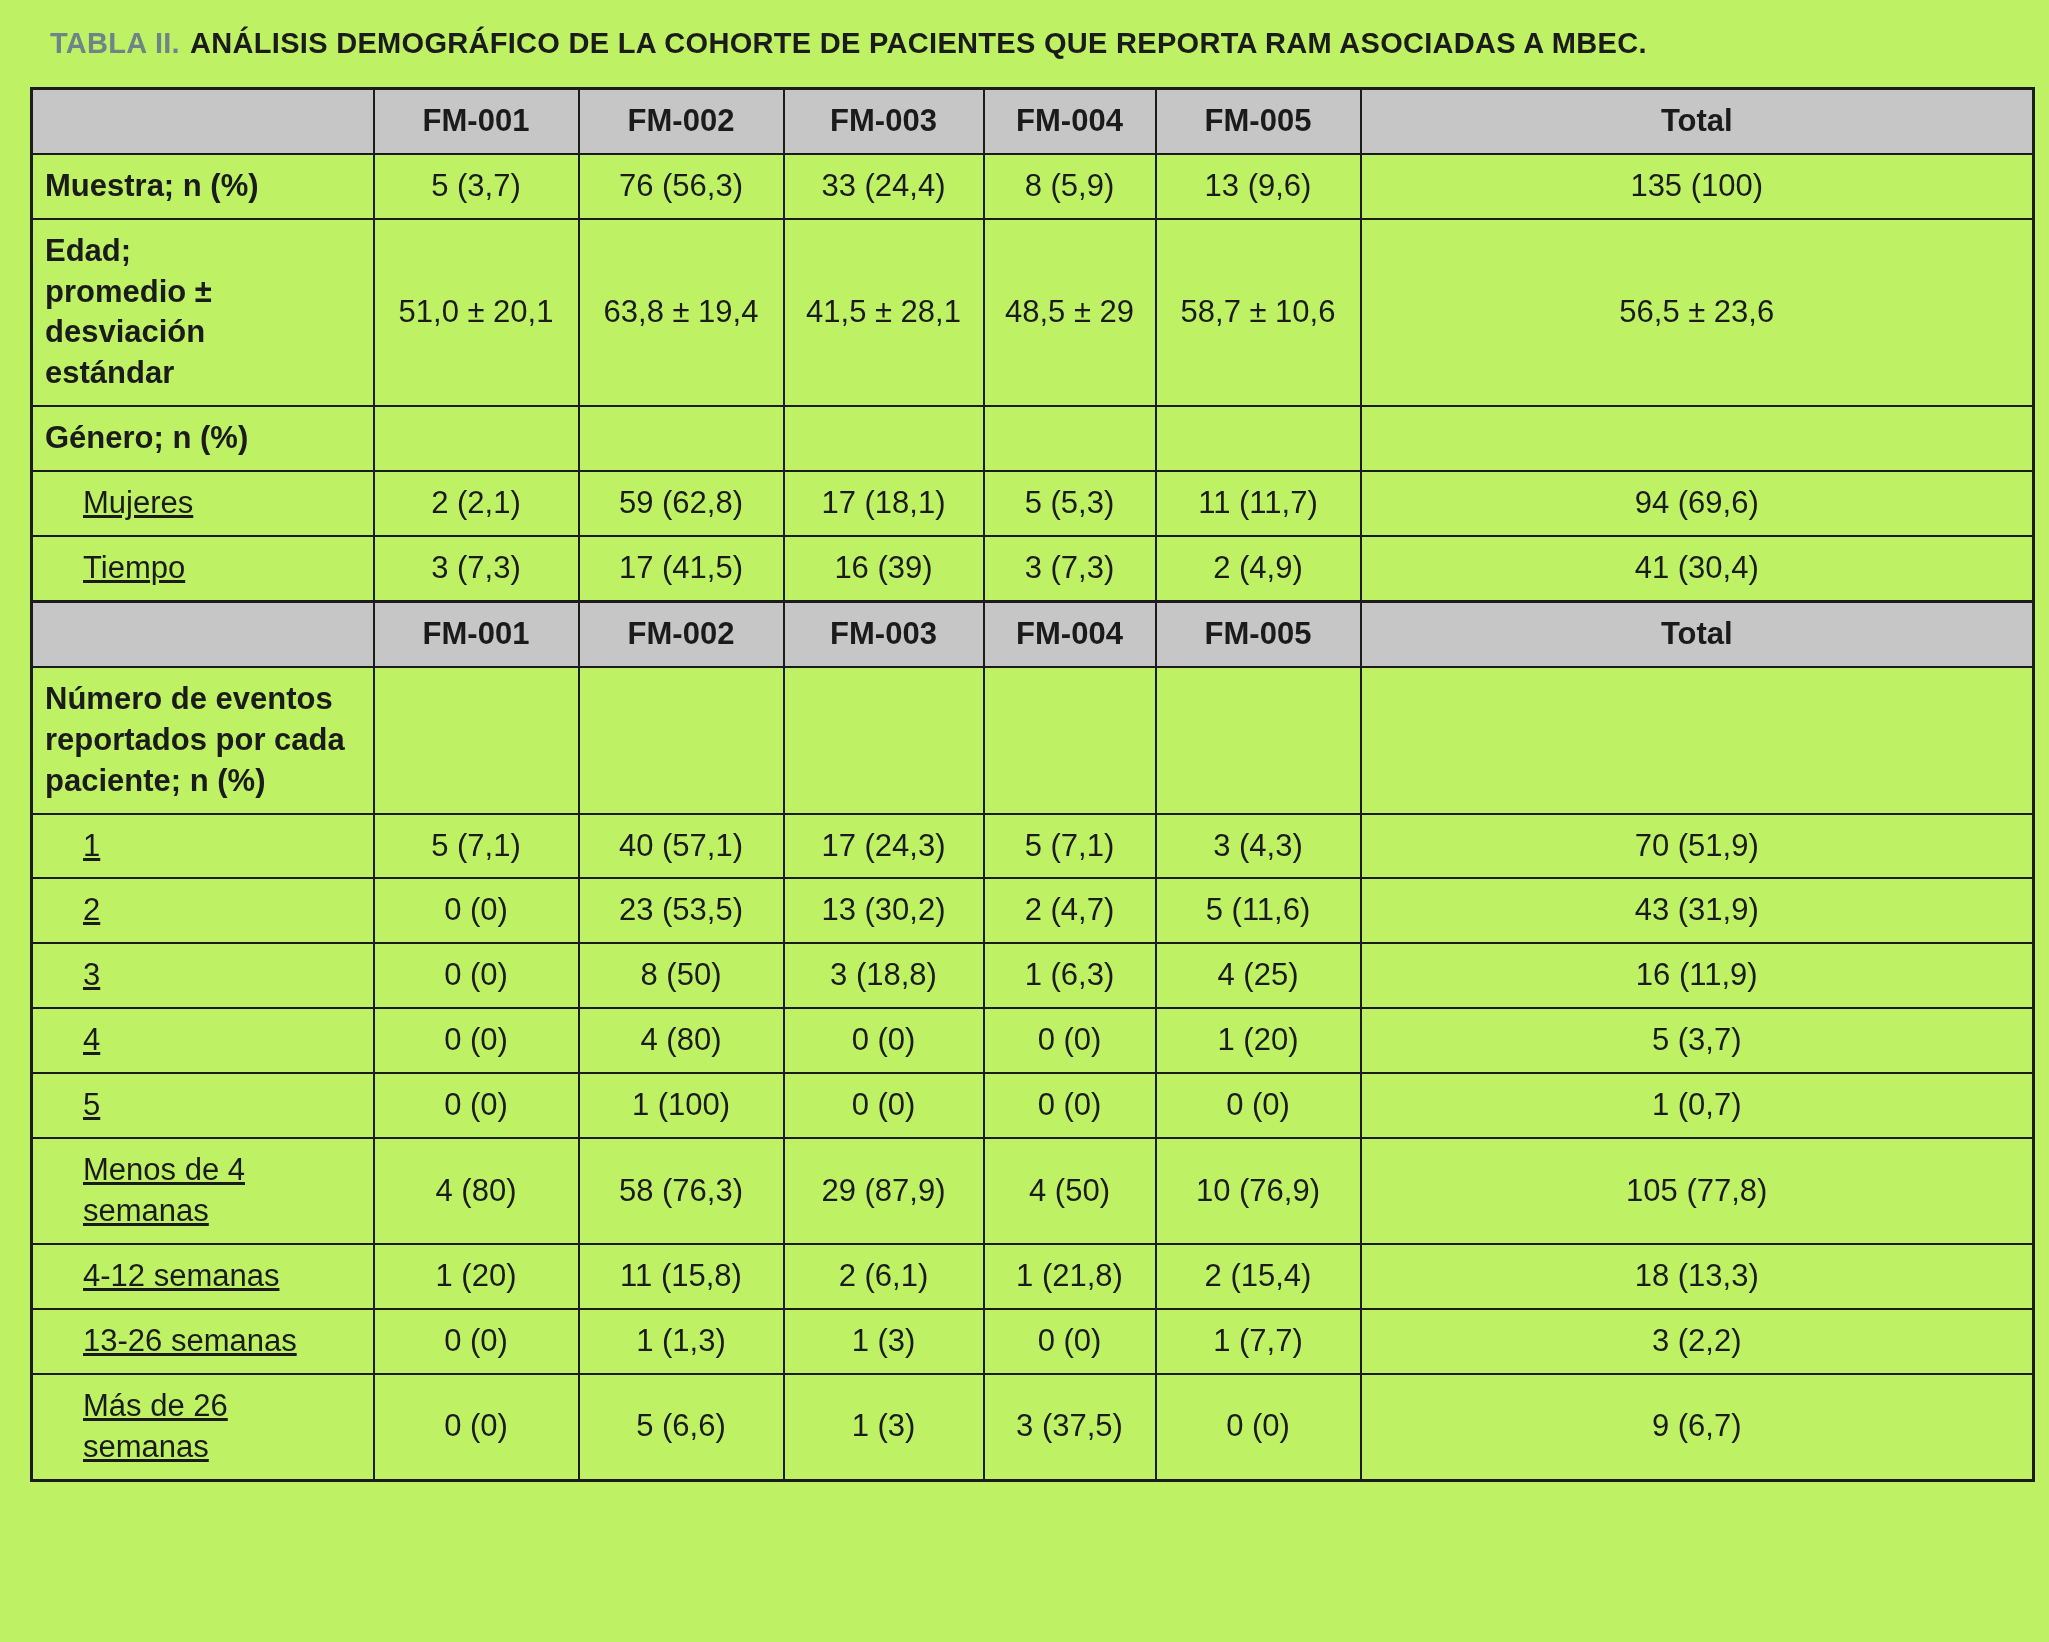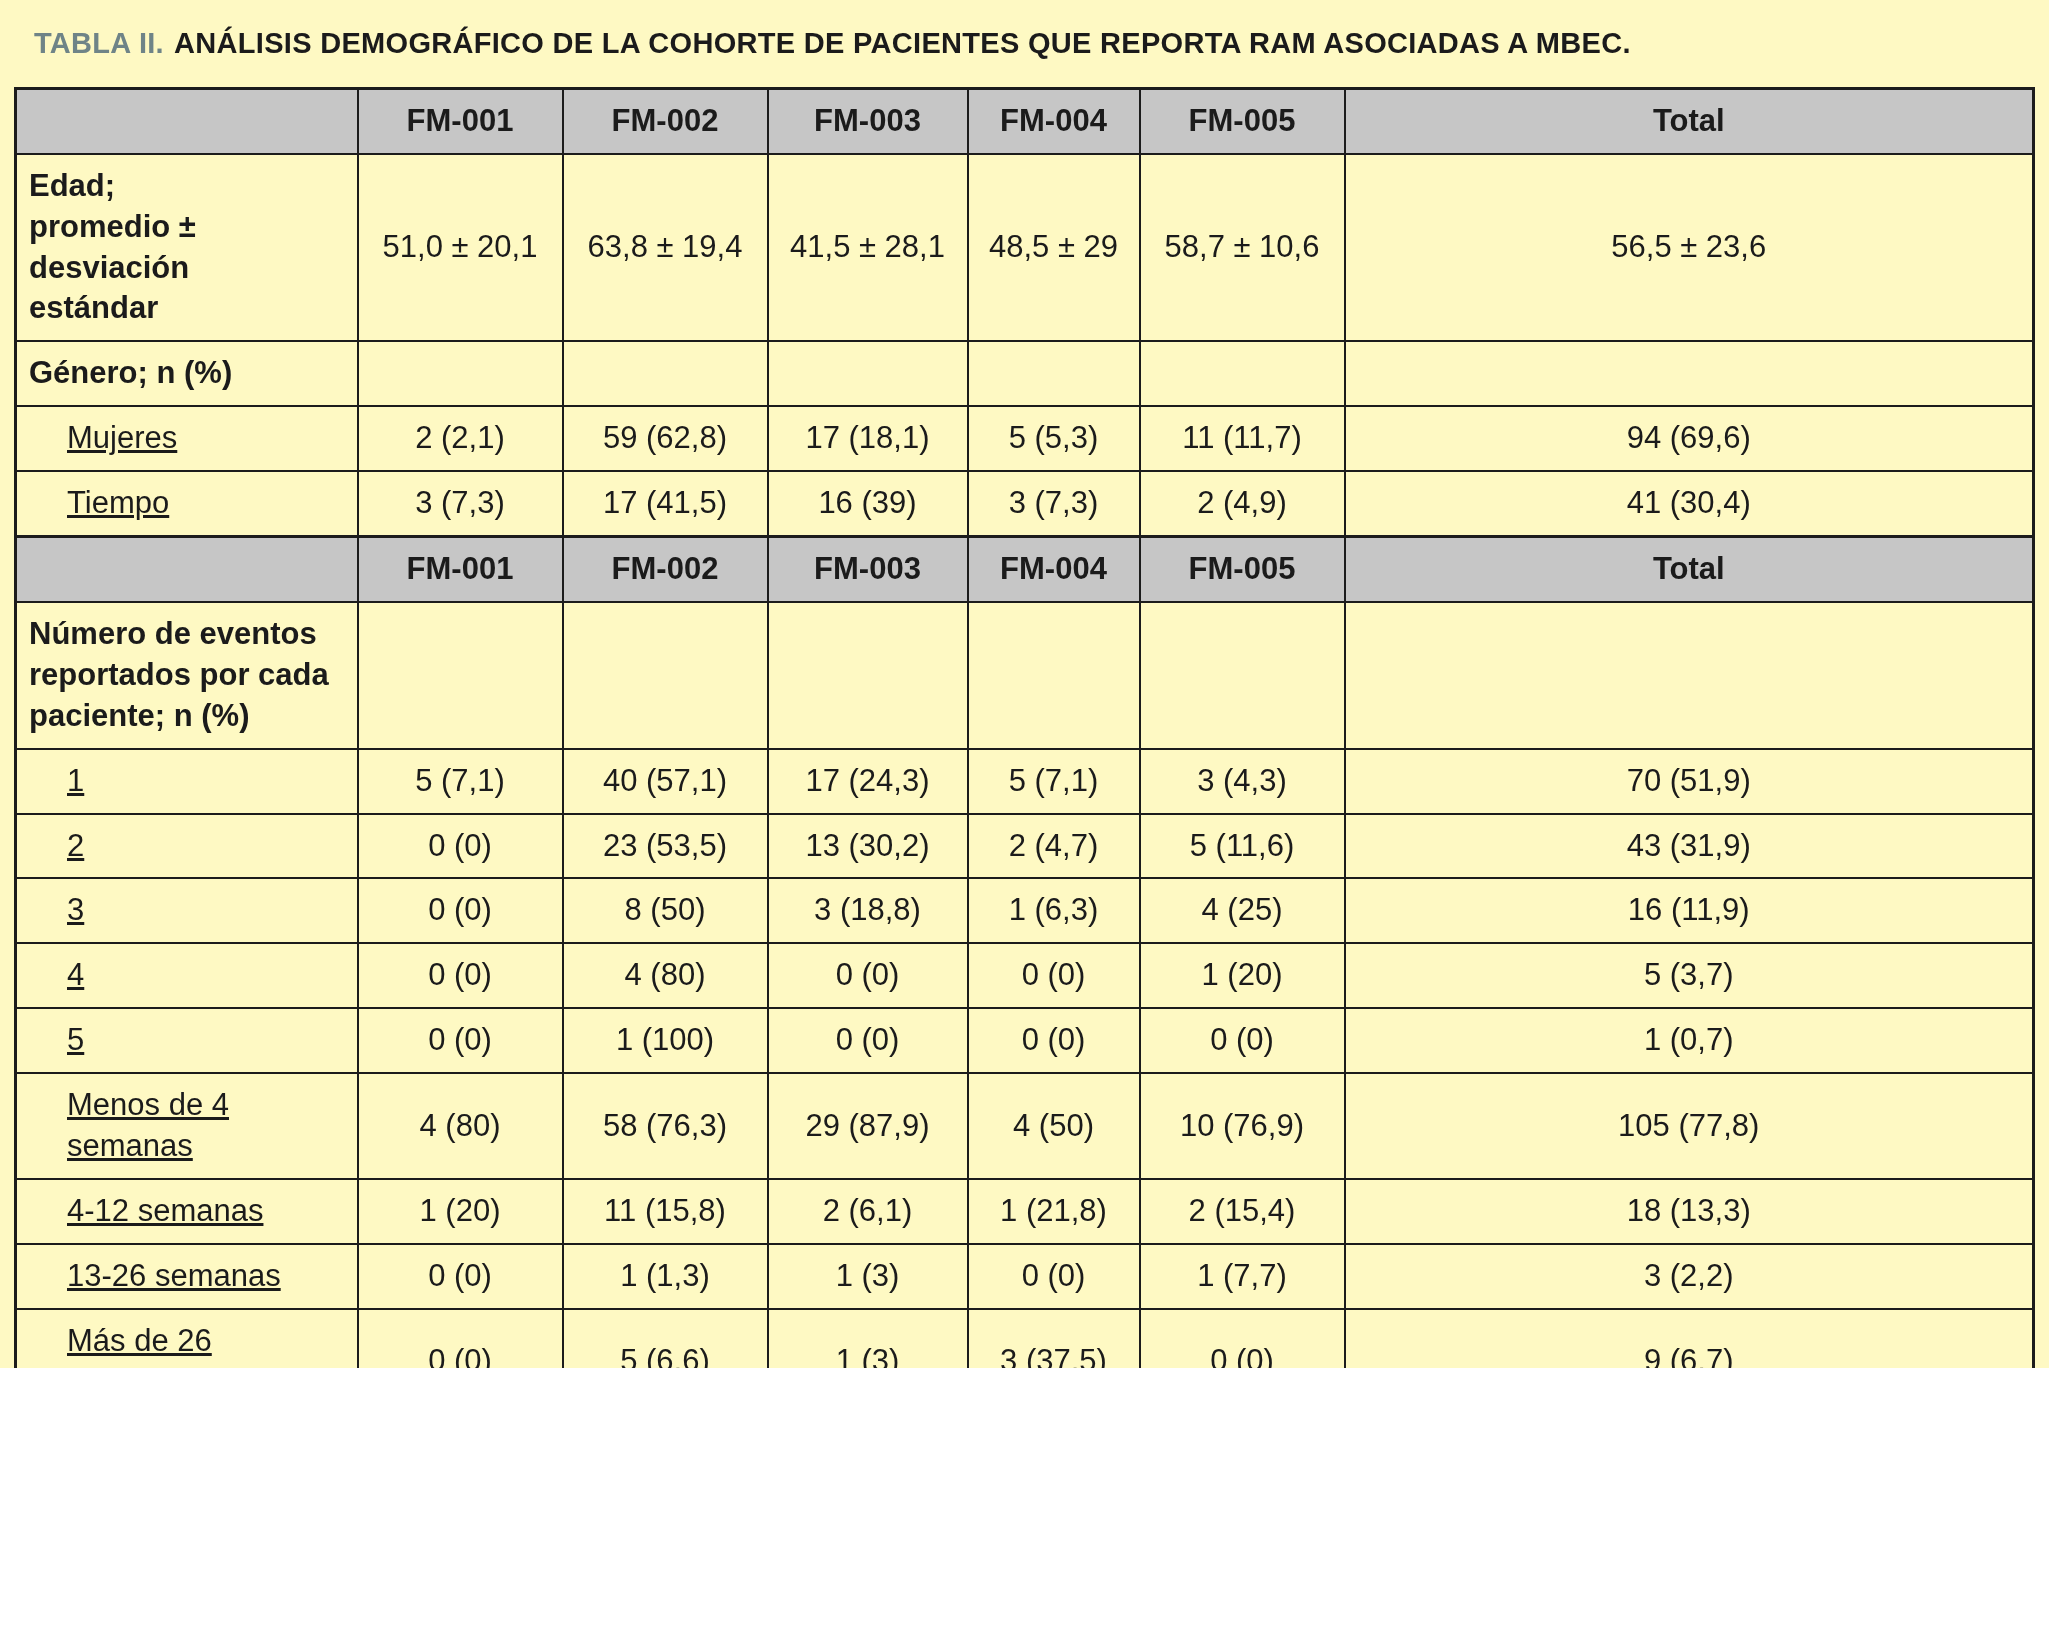--- a/index.html
+++ b/index.html
@@ -3,24 +3,24 @@
 <meta charset="utf-8">
 <style>
   * { box-sizing: border-box; }
   html, body { margin: 0; padding: 0; background: #ffffff; }
   body {
     font-family: "Liberation Sans", sans-serif;
     color: var(--text, #1b1b1b);
   }
   .page {
     width: 2049px;
-    height: 1368px;
-    padding: 26px 14px 0 14px;
+    height: 1642px;
+    padding: 26px 14px 0 30px;
     overflow: hidden;
-    background: #fef9c3;
+    background: #bef264;
   }
   .title {
     font-size: 29px;
     font-weight: bold;
     letter-spacing: 0.3px;
     margin: 0 0 26px 20px;
     line-height: 1.2;
     white-space: nowrap;
   }
   .title .tlabel {
@@ -77,20 +77,29 @@
         <tr>
           <th></th>
           <th>FM-001</th>
           <th>FM-002</th>
           <th>FM-003</th>
           <th>FM-004</th>
           <th>FM-005</th>
           <th>Total</th>
         </tr>
         <tr>
+          <td class="lbl b">Muestra; n (%)</td>
+          <td class="val">5 (3,7)</td>
+          <td class="val">76 (56,3)</td>
+          <td class="val">33 (24,4)</td>
+          <td class="val">8 (5,9)</td>
+          <td class="val">13 (9,6)</td>
+          <td class="val">135 (100)</td>
+        </tr>
+        <tr>
           <td class="lbl b">Edad;
 promedio ± desviación
 estándar</td>
           <td class="val">51,0 ± 20,1</td>
           <td class="val">63,8 ± 19,4</td>
           <td class="val">41,5 ± 28,1</td>
           <td class="val">48,5 ± 29</td>
           <td class="val">58,7 ± 10,6</td>
           <td class="val">56,5 ± 23,6</td>
         </tr>

